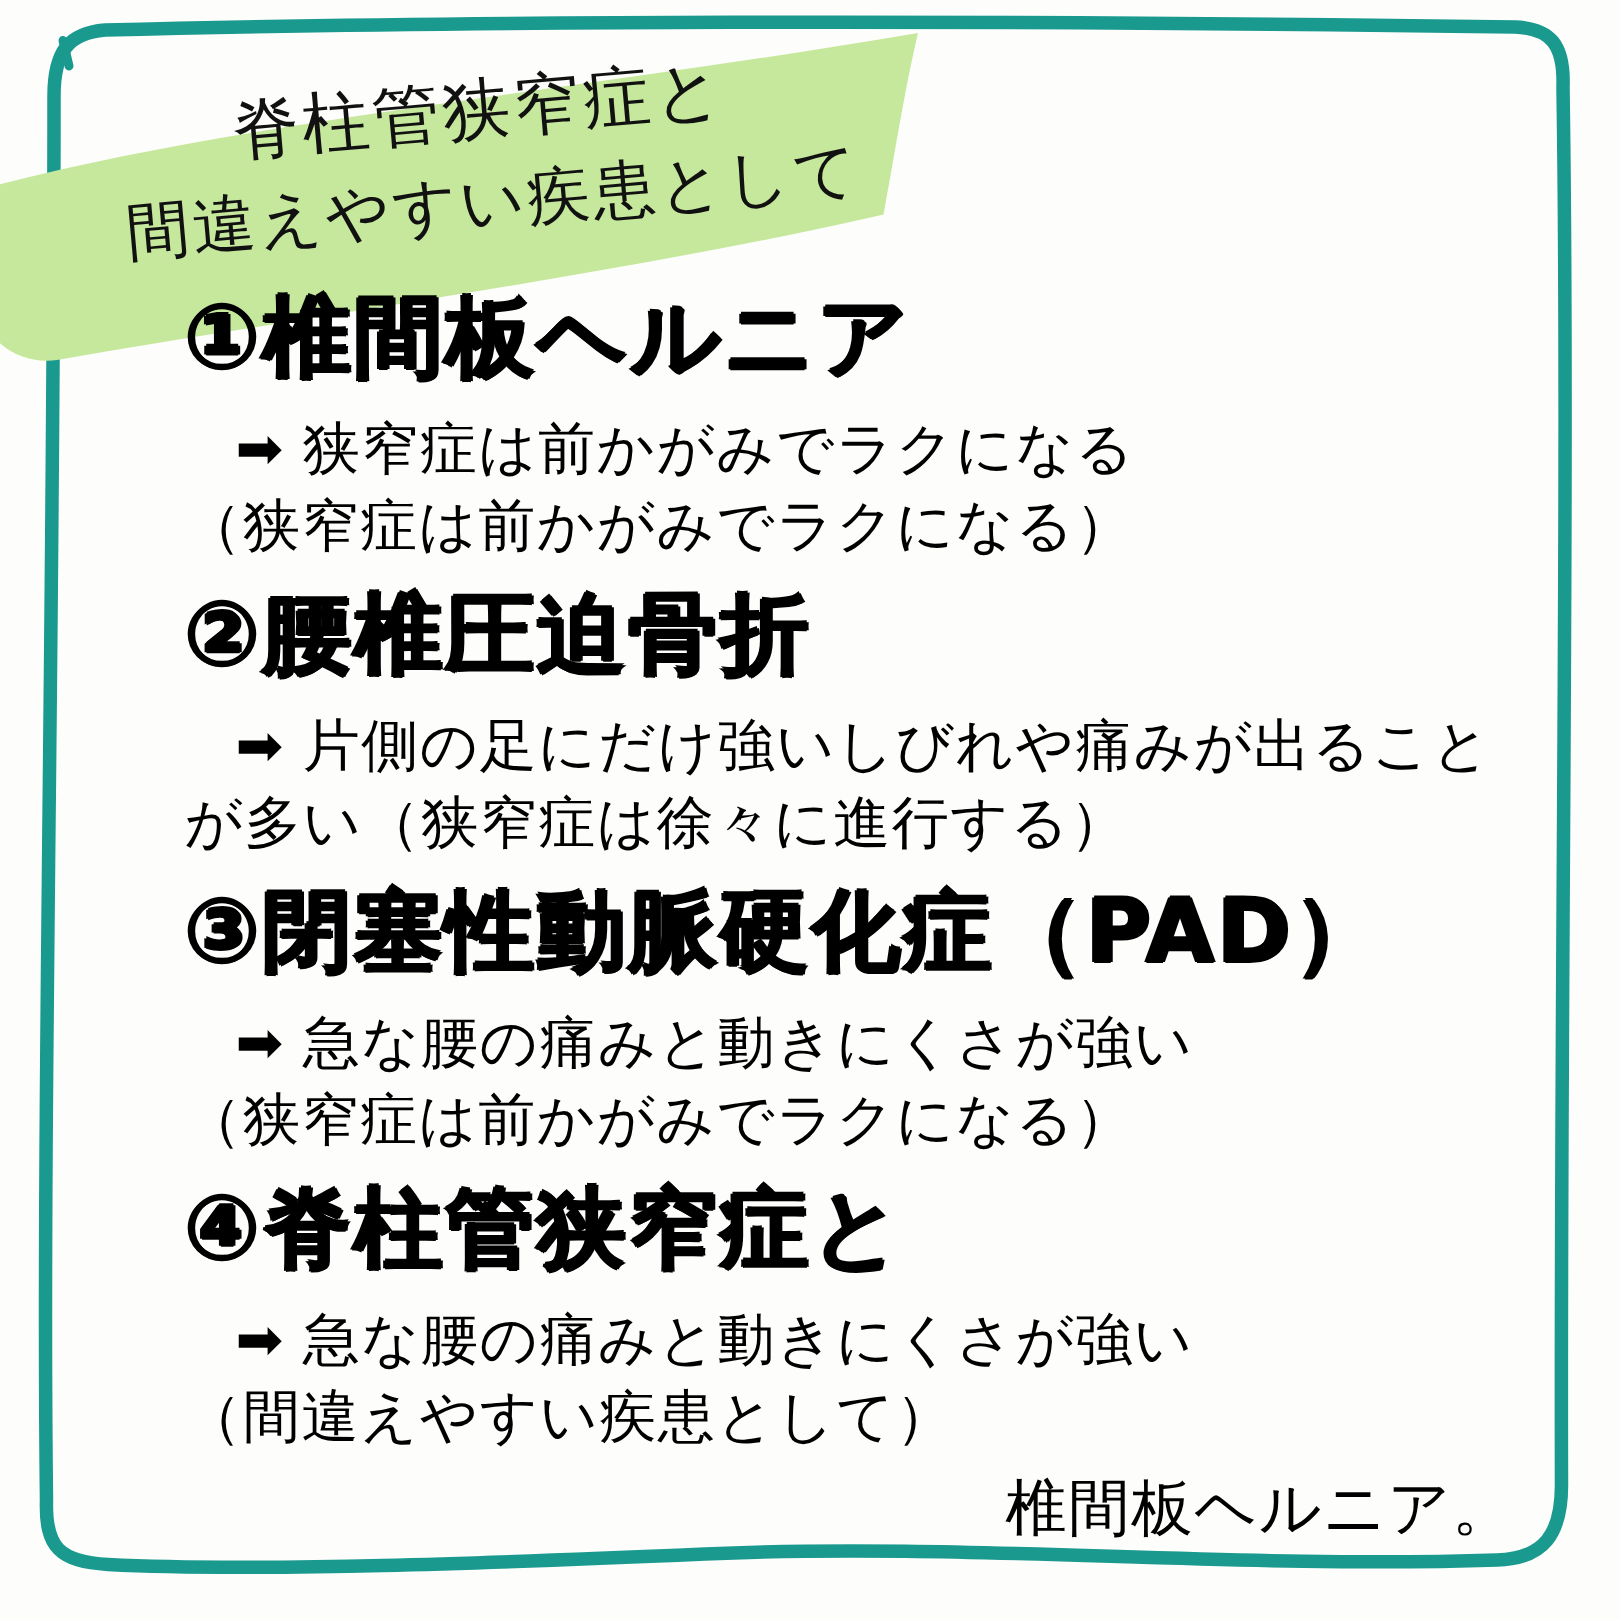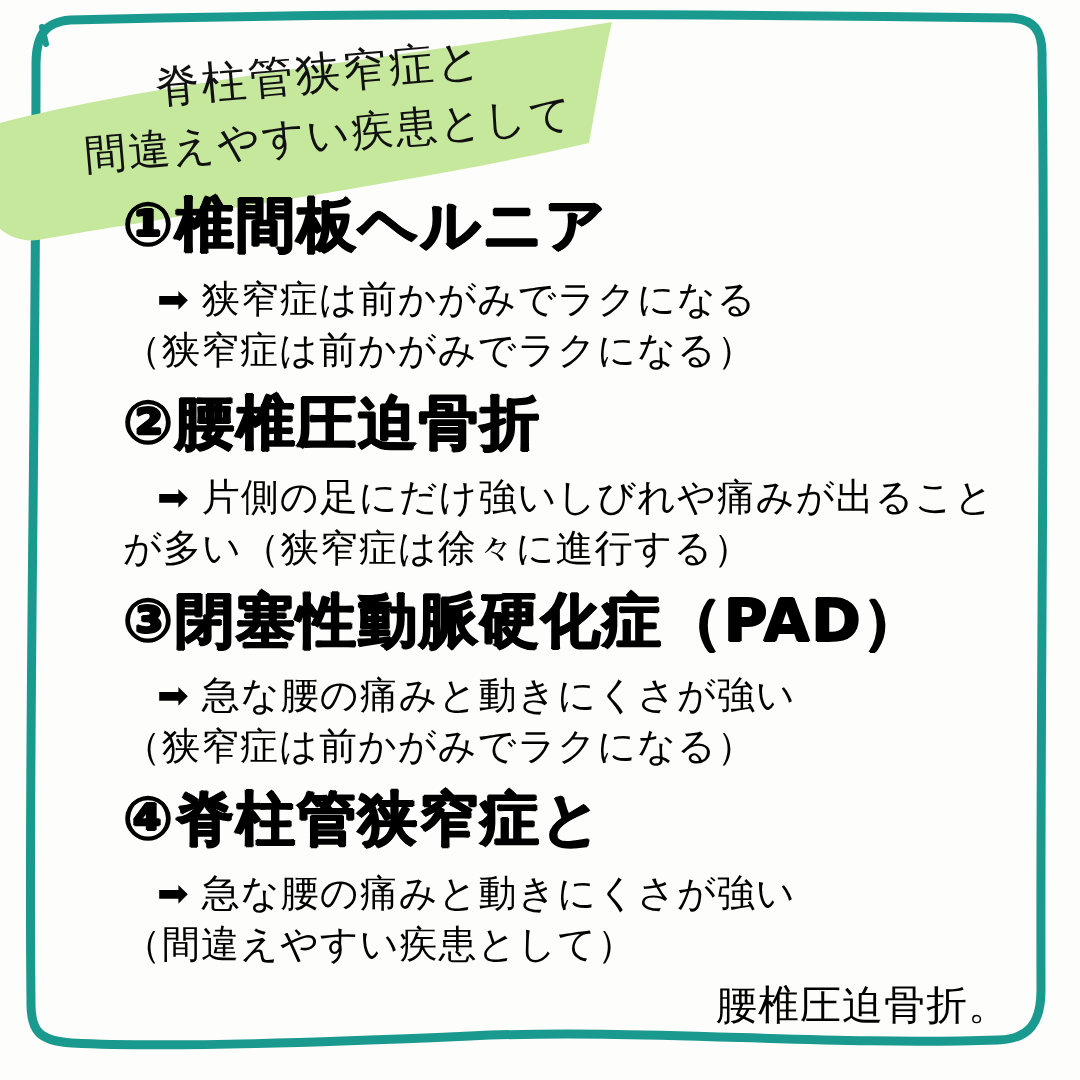--- a/index.html
+++ b/index.html
@@ -83,15 +83,15 @@
     </div>
 
     <div class="item">
       <h2 class="item-title"><span>④</span><span>脊柱管狭窄症と</span></h2>
       <div class="desc-line indent"><span class="arrow">➡</span><span>急な腰の痛みと動きにくさが強い</span></div>
       <div class="desc-line">（間違えやすい疾患として）</div>
     </div>
 
   </div>
 
-  <div class="footer">腰椎圧迫骨折。</div>
+  <div class="footer">椎間板ヘルニア。</div>
 
 </div>
 
 </body></html>

